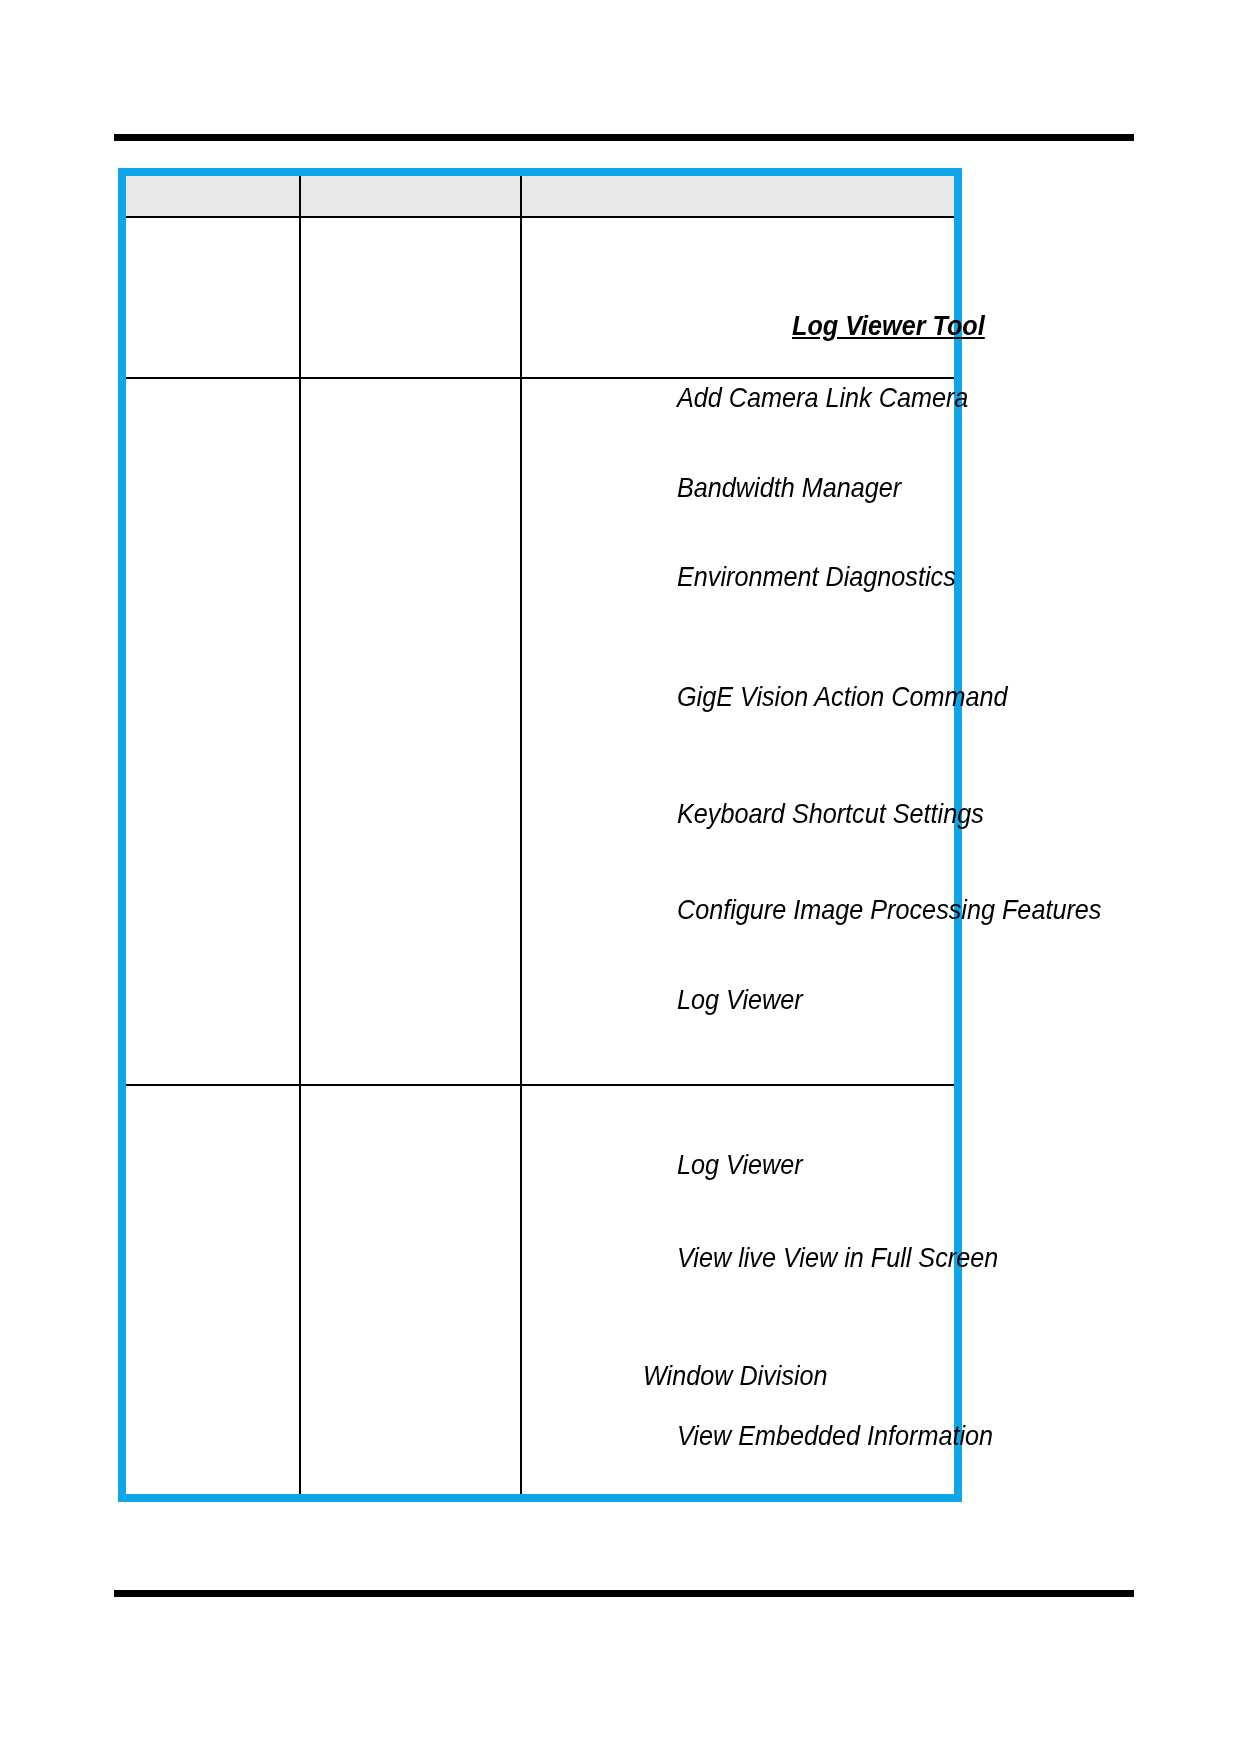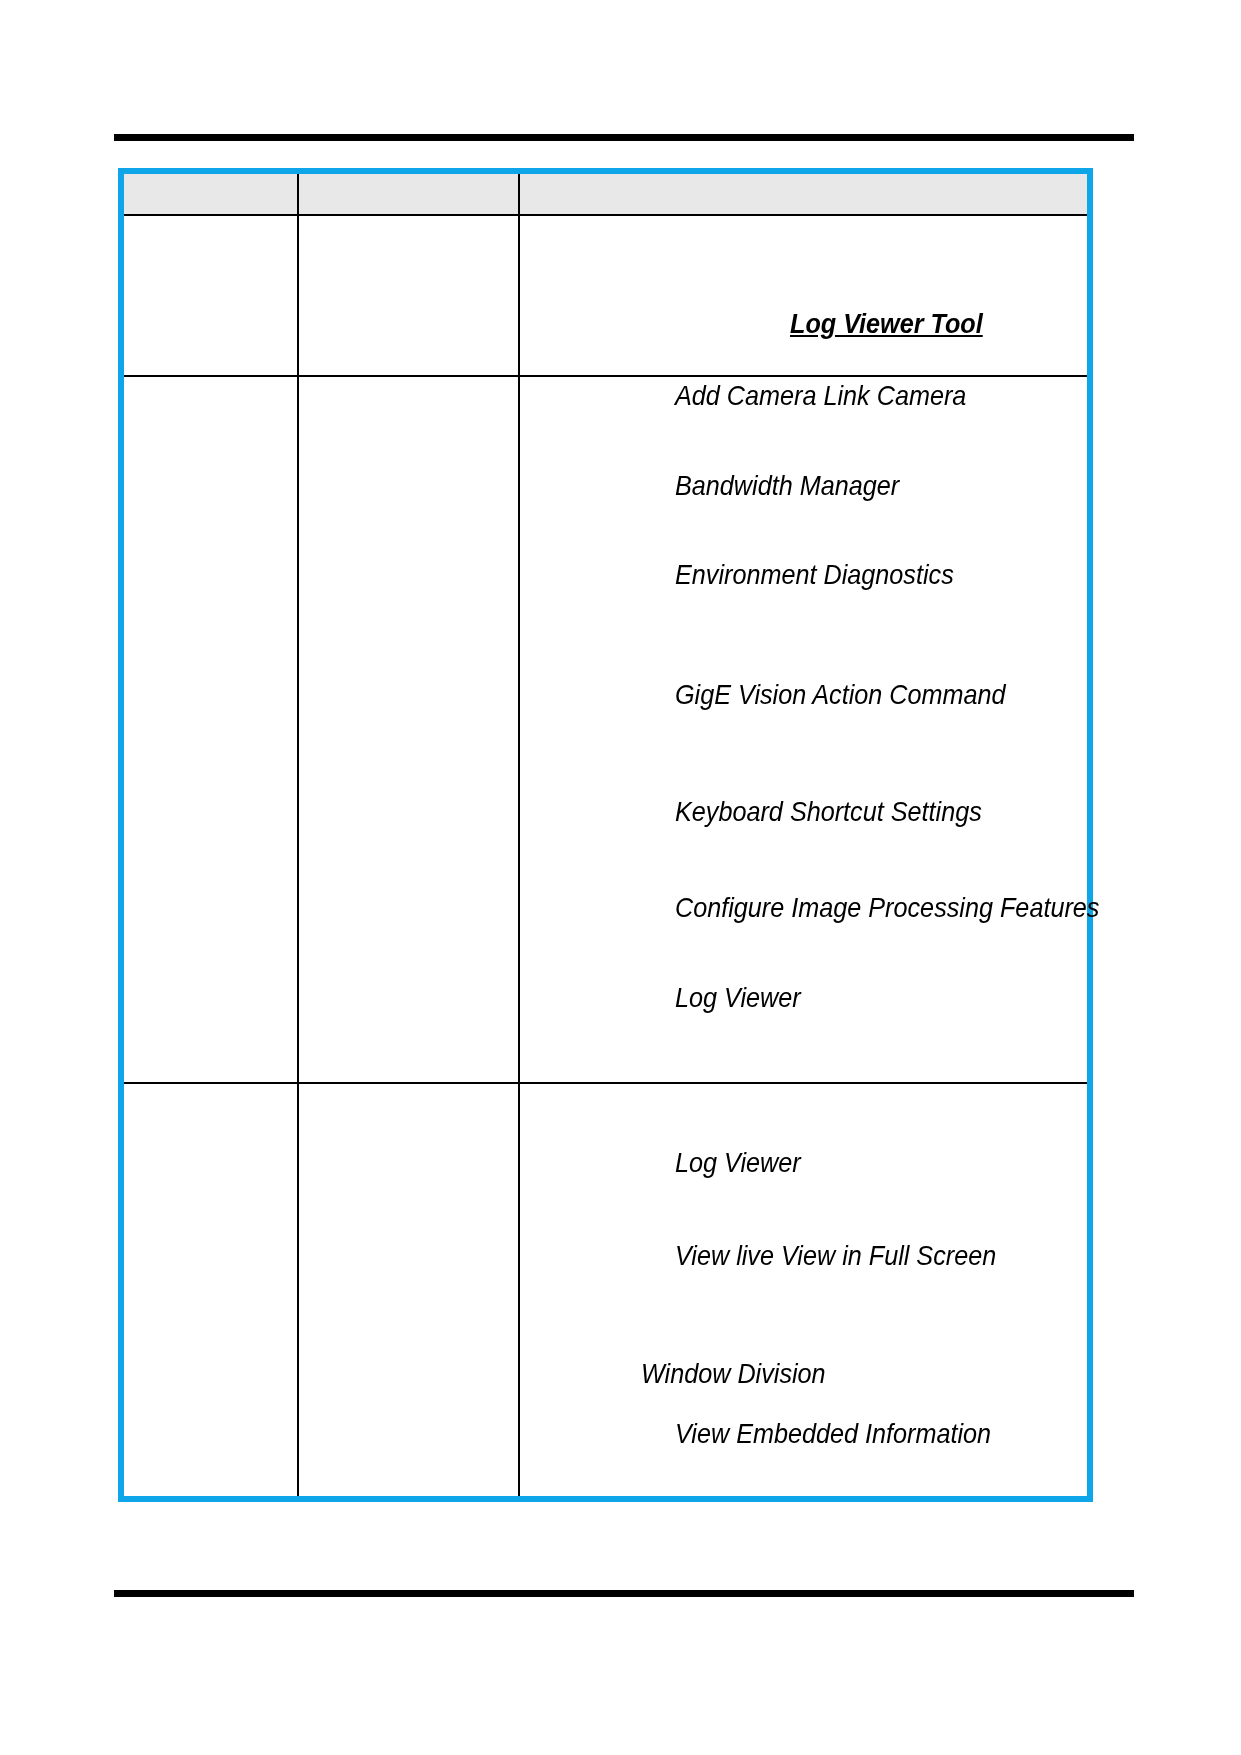--- a/index.html
+++ b/index.html
@@ -23,23 +23,23 @@
     height: 7px;
     background: #000000;
   }
   .rule-top { top: 134px; }
   .rule-bottom { top: 1590px; }
 
   .doc-table {
     position: absolute;
     left: 118px;
     top: 168px;
-    width: 975px;
+    width: 844px;
     height: 1334px;
-    border: 6px solid #0ea5e9;
+    border: 8px solid #0ea5e9;
     box-sizing: border-box;
   }
   .header-row {
     position: absolute;
     left: 0; right: 0; top: 0;
     height: 40px;
     background: #e8e8e8;
     border-bottom: 2px solid #000000;
   }
   .header-cell {

